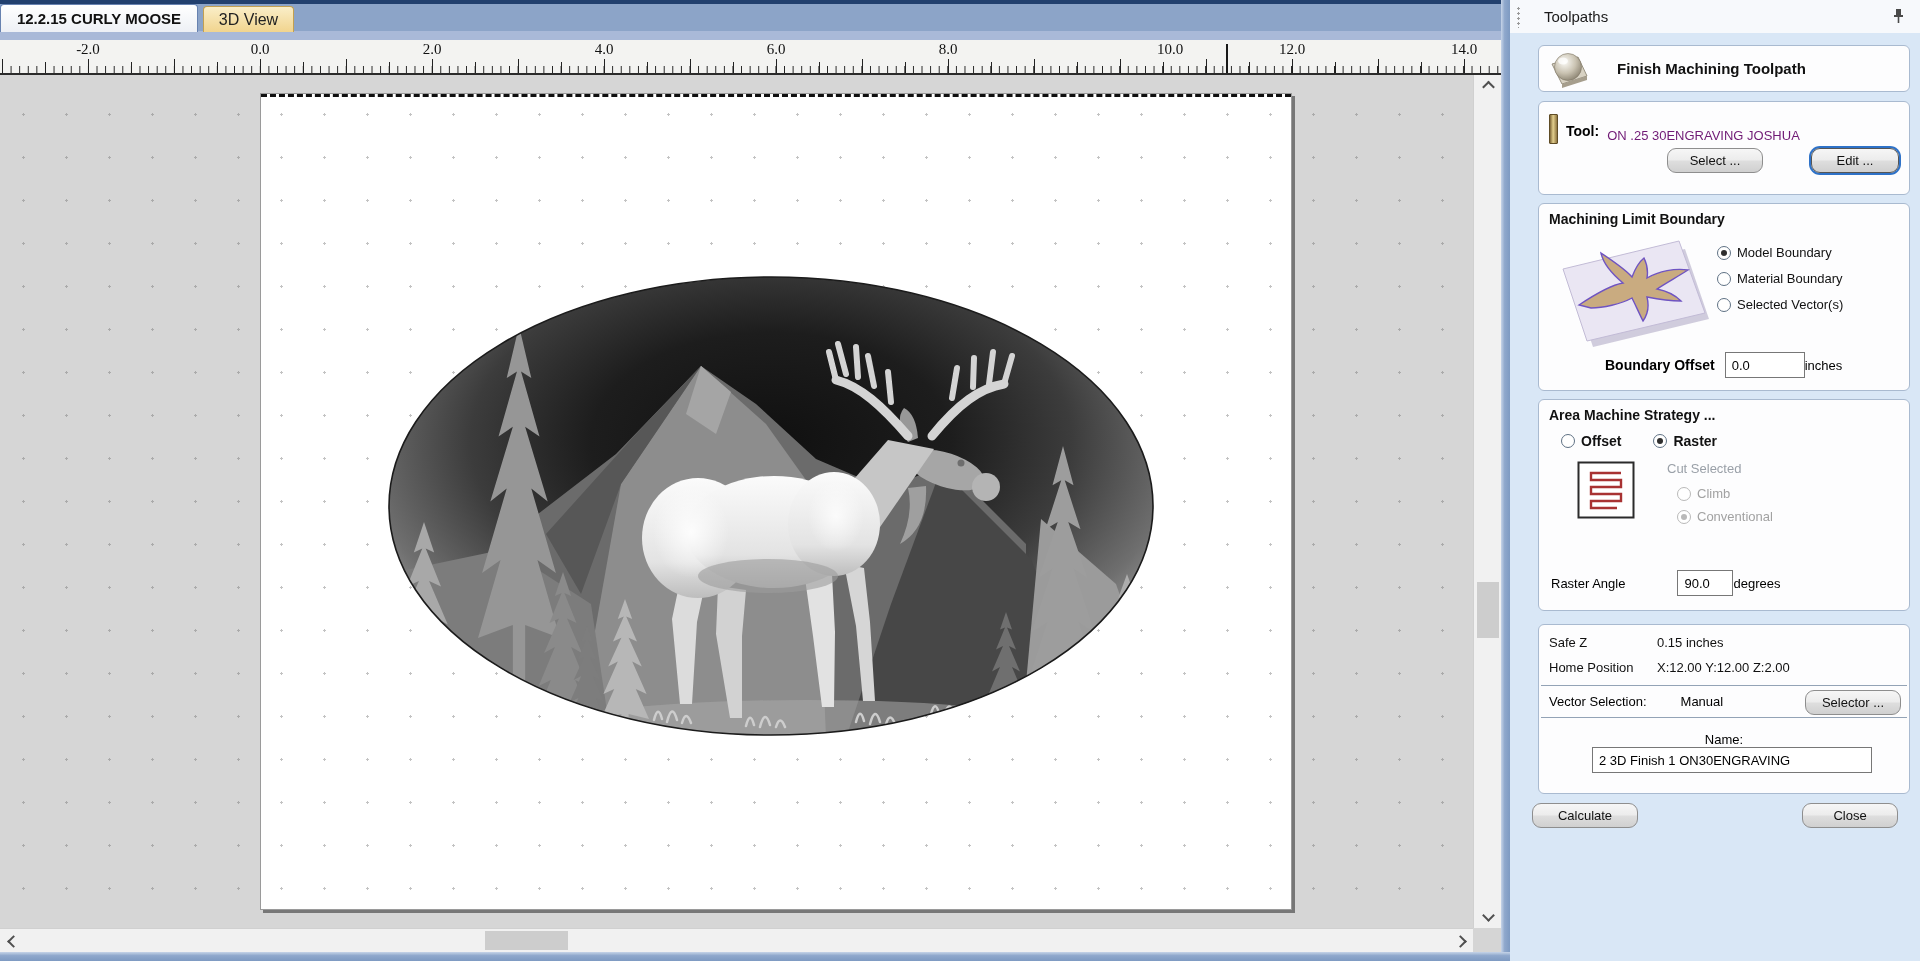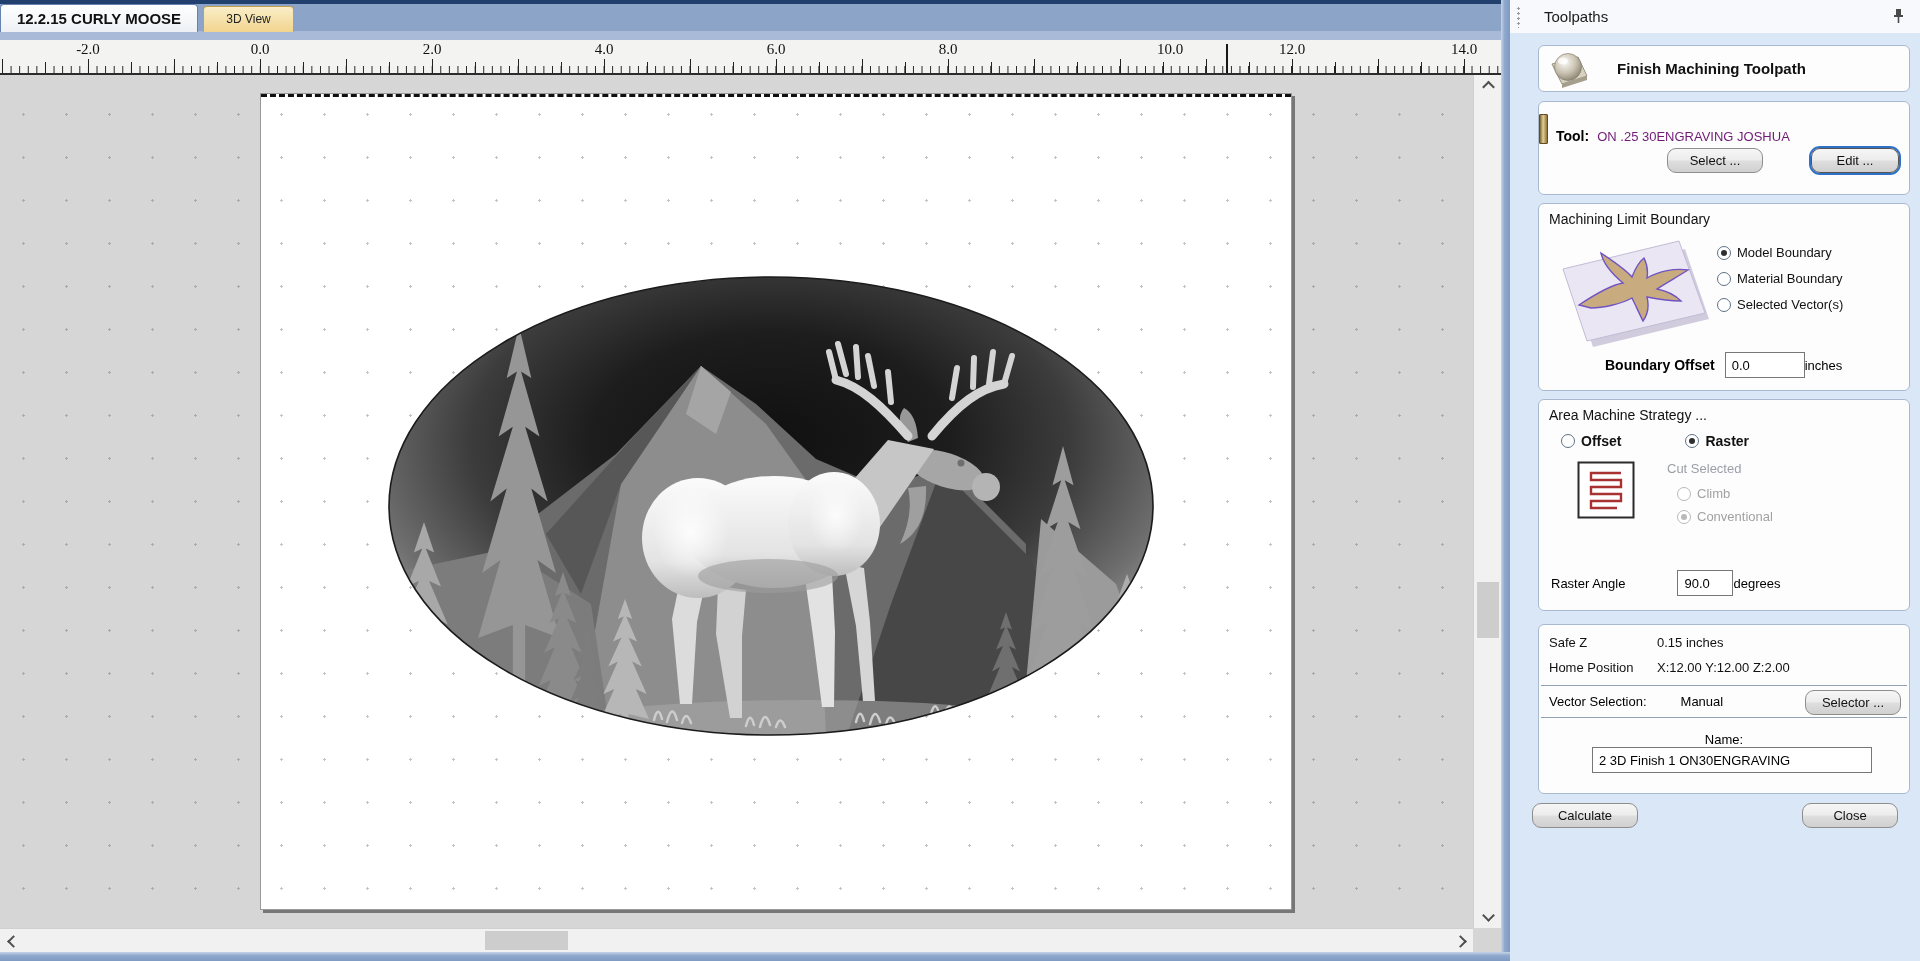--- a/index.html
+++ b/index.html
@@ -10,21 +10,21 @@
   
   #workarea { position:absolute; left:0; top:0; width:1510px; height:961px; background:#d5d5d5; }
   #tabbar { position:absolute; left:0; top:0; width:1510px; height:40px;
             background:linear-gradient(180deg,#22406e 0 4px,#8ca4c8 4px 31px,#a9b9d8 31px 40px); }
   .tab { position:absolute; text-align:center; border-radius:4px 4px 0 0; cursor:default; }
   #tab-design { left:0; top:4px; width:198px; height:28px; line-height:27px;
                 background:linear-gradient(#ffffff,#edf0f5); border:1px solid #6782b0; border-bottom:none;
                 font-weight:bold; font-size:15px; color:#111; }
   #tab-3d { left:203px; top:6px; width:91px; height:26px; line-height:25px;
             background:linear-gradient(#faeec8,#f1d48e); border:1px solid #c3a050; border-bottom:none;
-            font-size:12px; color:#222; }
+            font-size:16px; color:#222; }
 
   
   #ruler { position:absolute; left:0; top:40px; width:1510px; height:35px;
            background:#f3f3f1; border-bottom:2px solid #2b2b2b; }
   .rlabel { position:absolute; top:1px; width:60px; text-align:center;
             font-family:"Liberation Serif", serif; font-size:15px; color:#111; }
   #ticks { position:absolute; left:0; bottom:0; width:100%; height:15px;
      background-image:
        repeating-linear-gradient(90deg,#222 0 1px,transparent 1px 86px),
        repeating-linear-gradient(90deg,#222 0 1px,transparent 1px 43px),
@@ -69,27 +69,27 @@
   #panel { position:absolute; left:1510px; top:0; width:410px; height:961px; background:#d9e7f6; }
   #panel-header { position:absolute; left:0; top:0; width:410px; height:33px; background:#f7f9fc;
                   display:flex; align-items:center; }
   #panel-header .grip { width:6px; height:22px; margin-left:6px;
         background-image:radial-gradient(circle,#9a9a9a 1px,transparent 1.4px); background-size:5px 5px; }
   #panel-title { font-size:15px; color:#1a1a1a; margin-left:22px; flex:1; }
   #pin { margin-right:14px; }
   #panel-body { position:absolute; left:0; top:33px; width:410px; height:928px; padding:12px 12px 0 12px; }
 
   .gbox { background:#fdfdfe; border:1px solid #a9bad0; border-radius:6px; margin-left:16px; width:372px; }
-  .gbox-header { font-size:14px; font-weight:normal; color:#111; padding:7px 0 0 10px; }
+  .gbox-header { font-size:14px; font-weight:bold; color:#111; padding:7px 0 0 10px; }
 
   #title-box { height:47px; display:flex; align-items:center; gap:14px; padding-left:8px; }
   #title-box .tp-title { font-size:15px; font-weight:bold; color:#111; margin-left:14px; }
 
   #tool-box { height:94px; margin-top:9px; position:relative; padding-top:12px; }
-  #tool-row { display:flex; align-items:flex-end; gap:8px; }
+  #tool-row { display:flex; align-items:center; gap:8px; padding-left:10px; }
   #bit-icon { width:9px; height:30px; margin-top:0;
       background:linear-gradient(90deg,#7d6536,#e3cf8e 45%,#8d7440); border:1px solid #5f4c26; border-radius:1px; }
   #tool-label { font-size:14px; font-weight:bold; margin-top:4px; }
   #tool-value { font-size:13px; color:#701a75; margin-top:12px; }
   #tool-buttons { position:absolute; right:10px; top:46px; display:flex; gap:48px; }
 
   .btn { background:linear-gradient(#f6f6f6,#ececec 48%,#dedede 52%,#d0d0d0); border:1px solid #8e8e8e;
          border-radius:9px; font-size:13px; color:#111; text-align:center; padding:4px 0; cursor:default; }
   .btn.w96{ width:96px; } .btn.w88{ width:88px; } .btn.w106{ width:106px; }
   .btn.focused { border:1px solid #555; box-shadow:0 0 0 2px #2e72c8; }
@@ -104,21 +104,21 @@
   .radio-row.disabled .rdot { border-color:#b9b9b9; }
   .radio-row.disabled .rdot.sel::after { background:#b9b9b9; }
   #offset-row { position:absolute; left:0; bottom:12px; width:100%; display:flex; align-items:center; }
   #offset-row .lbl { font-size:14px; font-weight:bold; margin-left:66px; }
   .numbox { height:26px; border:1px solid #777; background:#fff; font-size:13px; padding:0 6px;
             font-family:"Liberation Sans", sans-serif; }
   #offset-input { width:80px; margin-left:10px; }
   .unit { font-size:13px; }
 
   #ams-box { margin-top:8px; height:212px; position:relative; }
-  #ams-radios { display:flex; gap:64px; padding:10px 0 0 22px; }
+  #ams-radios { display:flex; gap:32px; padding:10px 0 0 22px; }
   #ams-radios .radio-row { font-weight:bold; font-size:14px; }
   #ams-mid { display:flex; padding:12px 0 0 38px; gap:32px; }
   #raster-icon { width:58px; height:58px; }
   #cutdir { font-size:13px; color:#9aa0a8; }
   #cutdir-radios { display:flex; flex-direction:column; gap:8px; margin-top:10px; margin-left:10px; }
   #angle-row { position:absolute; left:0; bottom:14px; width:100%; display:flex; align-items:center; }
   #angle-row .lbl { font-size:13px; margin-left:12px; }
   #angle-input { width:56px; margin-left:52px; }
 
   #safe-box { margin-top:13px; height:170px; padding-top:10px; }

